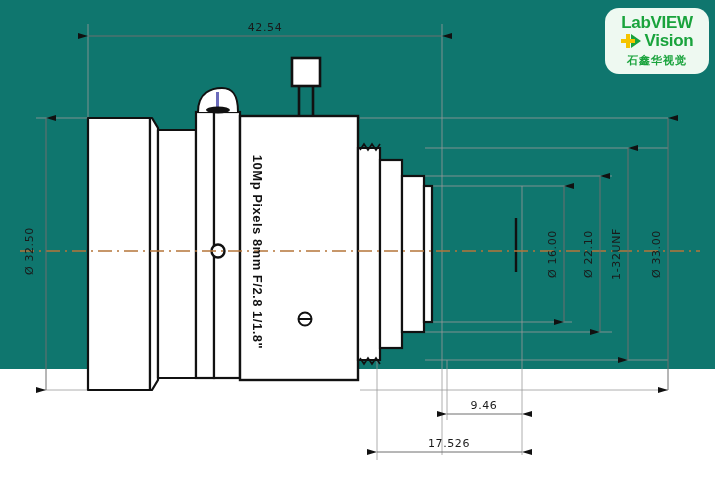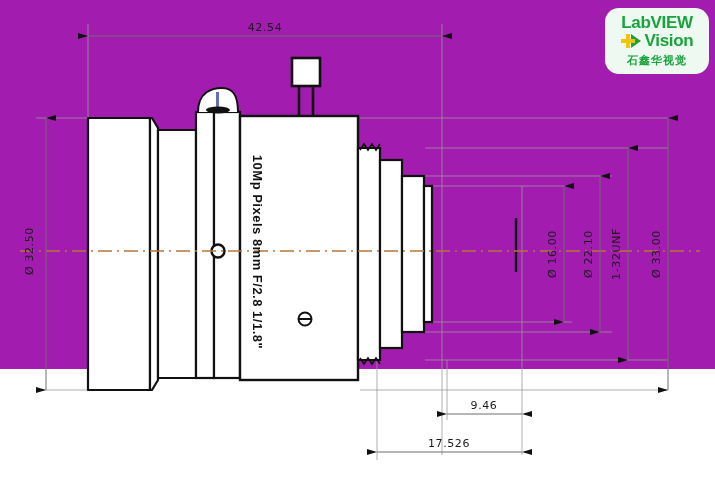--- a/index.html
+++ b/index.html
@@ -1,18 +1,18 @@
 <!DOCTYPE html>
 <html><head>
 <meta charset="utf-8">
 <style>
   html,body{margin:0;padding:0;background:#ffffff;}
   body{width:715px;height:489px;overflow:hidden;
        font-family:"DejaVu Sans",sans-serif;}
-  #stage{position:relative;width:715px;height:369px;background:#a21caf;}
+  #stage{position:relative;width:715px;height:369px;background:#0f766e;}
   svg{display:block;}
   .dimtxt{font-family:"DejaVu Sans",sans-serif;font-size:11px;fill:#1a1a1a;letter-spacing:0.6px;}
   .logo-wrap{position:absolute;right:6px;top:8px;width:104px;height:66px;
              border-radius:14px;background:#eef9f1;display:flex;flex-direction:column;
              align-items:center;justify-content:center;}
   .logo-row1{font-family:"Liberation Sans",sans-serif;font-weight:bold;font-size:17px;
              color:#19a33c;line-height:1;letter-spacing:-0.3px;}
   .logo-row2{display:flex;align-items:center;gap:5px;line-height:1;margin-top:1px;}
   .logo-mark{position:relative;width:19px;height:16px;}
   .logo-mark .tri{position:absolute;right:-1px;top:1px;width:0;height:0;

